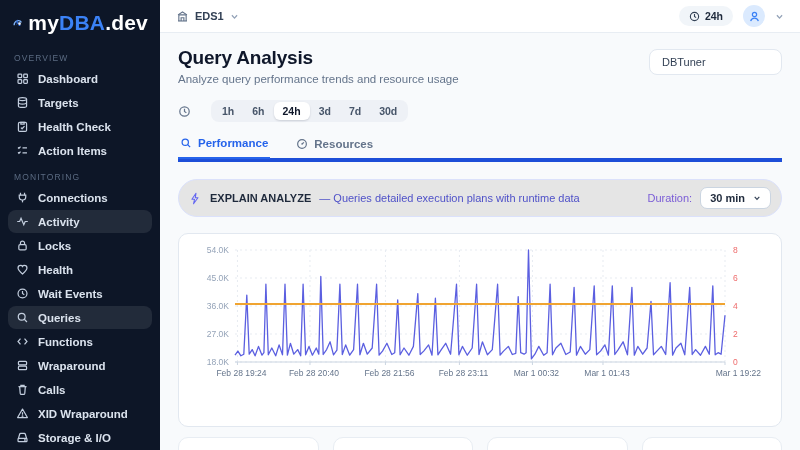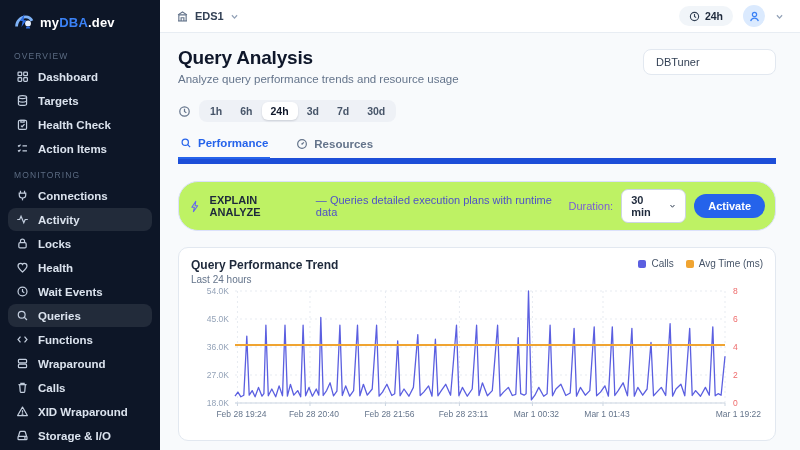--- a/index.html
+++ b/index.html
@@ -3,65 +3,65 @@
 <meta charset="utf-8">
 <style>
   * { margin:0; padding:0; box-sizing:border-box; }
   html,body { width:800px; height:450px; overflow:hidden; background:#f8fafc;
               font-family:"Liberation Sans", sans-serif; }
   .app { display:flex; width:800px; height:450px; }
 
   
   .sidebar { width:160px; min-width:160px; background:#0d1627; color:#e2e8f0; overflow:hidden; }
   .logo-row { display:flex; align-items:center; gap:6px; padding:11px 12px 8px 12px; }
-  .wordmark { font-size:13px; font-weight:bold; color:#fff; letter-spacing:.2px; }
+  .wordmark { font-size:21px; font-weight:bold; color:#fff; letter-spacing:.2px; }
   .wordmark .mid { color:#3b82f6; }
   .sec-label { font-size:8.5px; font-weight:normal; letter-spacing:1.1px; color:#5b6b82;
                margin:10px 14px 4px 14px; }
   .nav-item { display:flex; align-items:center; gap:9px; margin:1px 8px; padding:5px 8px;
               border-radius:8px; font-size:11.5px; font-weight:600; color:#dbe3ee; cursor:pointer; }
   .nav-item.active { background:rgba(255,255,255,.09); }
   .nav-item svg { flex:0 0 auto; stroke:#c3cede; }
 
   
   .main { flex:1; display:flex; flex-direction:column; min-width:0; }
   .topbar { height:33px; background:#fff; border-bottom:1px solid #e8edf3;
             display:flex; align-items:center; justify-content:space-between; padding:8px 16px; }
   .env-switch { display:flex; align-items:center; gap:6px; font-size:11px; font-weight:bold;
                 color:#334155; cursor:pointer; }
   .topbar-right { display:flex; align-items:center; gap:10px; }
   .pill-24h { display:flex; align-items:center; gap:5px; background:#f1f5f9; border-radius:14px;
               padding:4px 10px; font-size:10.5px; font-weight:bold; color:#1e293b; cursor:pointer; }
   .avatar { width:22px; height:22px; border-radius:50%; background:#dbeafe; display:flex;
             align-items:center; justify-content:center; cursor:pointer; }
 
-  .content { flex:1; padding:14px 24px 0 18px; overflow:hidden; }
+  .content { flex:1; padding:14px 18px 0 18px; overflow:hidden; }
 
   .page-head { display:flex; justify-content:space-between; align-items:flex-start; }
   h1 { font-size:19px; color:#0f172a; letter-spacing:-.2px; }
   .subtitle { font-size:11.5px; color:#64748b; margin-top:4px; }
   .dbtuner-btn { background:#fff; border:1px solid #e2e8f0; border-radius:8px; min-width:133px;
                  text-align:left; padding:6px 12px; font-size:11px; color:#334155;
                  font-family:inherit; cursor:pointer; margin-top:2px; }
 
-  .time-row { display:flex; align-items:center; gap:8px; margin-top:15px; }
+  .time-row { display:flex; align-items:center; gap:20px; margin-top:15px; }
   .seg { display:flex; background:#eef1f6; border-radius:8px; padding:2px; }
   .seg button { border:0; background:transparent; padding:3px 9px; font-size:10.5px; font-weight:600;
                 color:#475569; border-radius:6px; cursor:pointer; font-family:inherit; }
   .seg button.active { background:#fff; color:#0f172a; font-weight:bold;
                        box-shadow:0 1px 2px rgba(15,23,42,.15); }
 
-  .tabs { display:flex; gap:24px; margin-top:15px; border-bottom:6px solid #1d4ed8; }
+  .tabs { display:flex; gap:24px; margin-top:15px; border-bottom:4px solid #1d4ed8; }
   .tab { display:flex; align-items:center; gap:6px; padding:0 2px 8px 2px; font-size:11.5px;
          font-weight:600; color:#64748b; cursor:pointer; }
   .tab.active { color:#2563eb; border-bottom:2px solid #2563eb; margin-bottom:-1px; }
   .tab.active svg { stroke:#2563eb; }
   .tab svg { stroke:#64748b; }
 
-  .banner { margin-top:17px; background:#bef264; border:1px solid #dbe1fb; border-radius:20px;
+  .banner { margin-top:17px; background:#e5e5e5; border:1px solid #dbe1fb; border-radius:20px;
             padding:7px 10px; display:flex; align-items:center; justify-content:space-between; }
   .banner-left { display:flex; align-items:center; gap:8px; }
   .banner-title { font-size:11px; font-weight:bold; color:#1e293b; }
   .banner-desc { font-size:11px; color:#4f51c8; }
   .banner-right { display:flex; align-items:center; gap:8px; }
   .dur-label { font-size:11px; color:#7a5cd6; }
   .dur-select { display:flex; align-items:center; gap:8px; background:#fff; border:1px solid #cbd5e1;
                 border-radius:7px; padding:4px 9px; font-size:11px; font-weight:600; color:#1e293b;
                 cursor:pointer; }
   .activate-btn { background:#2563eb; color:#fff; border:0; border-radius:14px; padding:6px 14px;
@@ -301,41 +301,24 @@
           <span class="banner-desc">— Queries detailed execution plans with runtime data</span>
         </div>
         <div class="banner-right">
           <span class="dur-label">Duration:</span>
           <div class="dur-select">
             <span>30 min</span>
             <svg width="8" height="8" viewBox="0 0 14 14" fill="none" stroke="#334155" stroke-width="2">
                 <polyline points="3,5 7,9.5 11,5"></polyline>
               </svg>
           </div>
-          <button class="activate-btn">Activate</button>
         </div>
       </div>
 
       <div class="chart-card">
-        <div class="chart-head">
-          <div>
-            <div class="chart-title">Query Performance Trend</div>
-            <div class="chart-sub">Last 24 hours</div>
-          </div>
-          <div class="legend">
-            <div class="legend-item">
-              <span class="swatch" style="background: rgb(91, 95, 224);"></span>
-              <span>Calls</span>
-            </div>
-            <div class="legend-item">
-              <span class="swatch" style="background: rgb(240, 164, 49);"></span>
-              <span>Avg Time (ms)</span>
-            </div>
-          </div>
-        </div>
         <svg id="trend-chart" width="580" height="148" viewBox="0 0 580 148">
             <line x1="44" y1="6" x2="534" y2="6" stroke="#e7ebf1" stroke-width="1" stroke-dasharray="2 3"></line>
             <line x1="44" y1="34" x2="534" y2="34" stroke="#e7ebf1" stroke-width="1" stroke-dasharray="2 3"></line>
             <line x1="44" y1="62" x2="534" y2="62" stroke="#e7ebf1" stroke-width="1" stroke-dasharray="2 3"></line>
             <line x1="44" y1="90" x2="534" y2="90" stroke="#e7ebf1" stroke-width="1" stroke-dasharray="2 3"></line>
             <line x1="44" y1="118" x2="534" y2="118" stroke="#e7ebf1" stroke-width="1" stroke-dasharray="2 3"></line>
             <line x1="46.45" y1="6" x2="46.45" y2="118" stroke="#e7ebf1" stroke-width="1" stroke-dasharray="2 3"></line>
             <line x1="118.97" y1="6" x2="118.97" y2="118" stroke="#e7ebf1" stroke-width="1" stroke-dasharray="2 3"></line>
             <line x1="194.43" y1="6" x2="194.43" y2="118" stroke="#e7ebf1" stroke-width="1" stroke-dasharray="2 3"></line>
             <line x1="268.42" y1="6" x2="268.42" y2="118" stroke="#e7ebf1" stroke-width="1" stroke-dasharray="2 3"></line>

